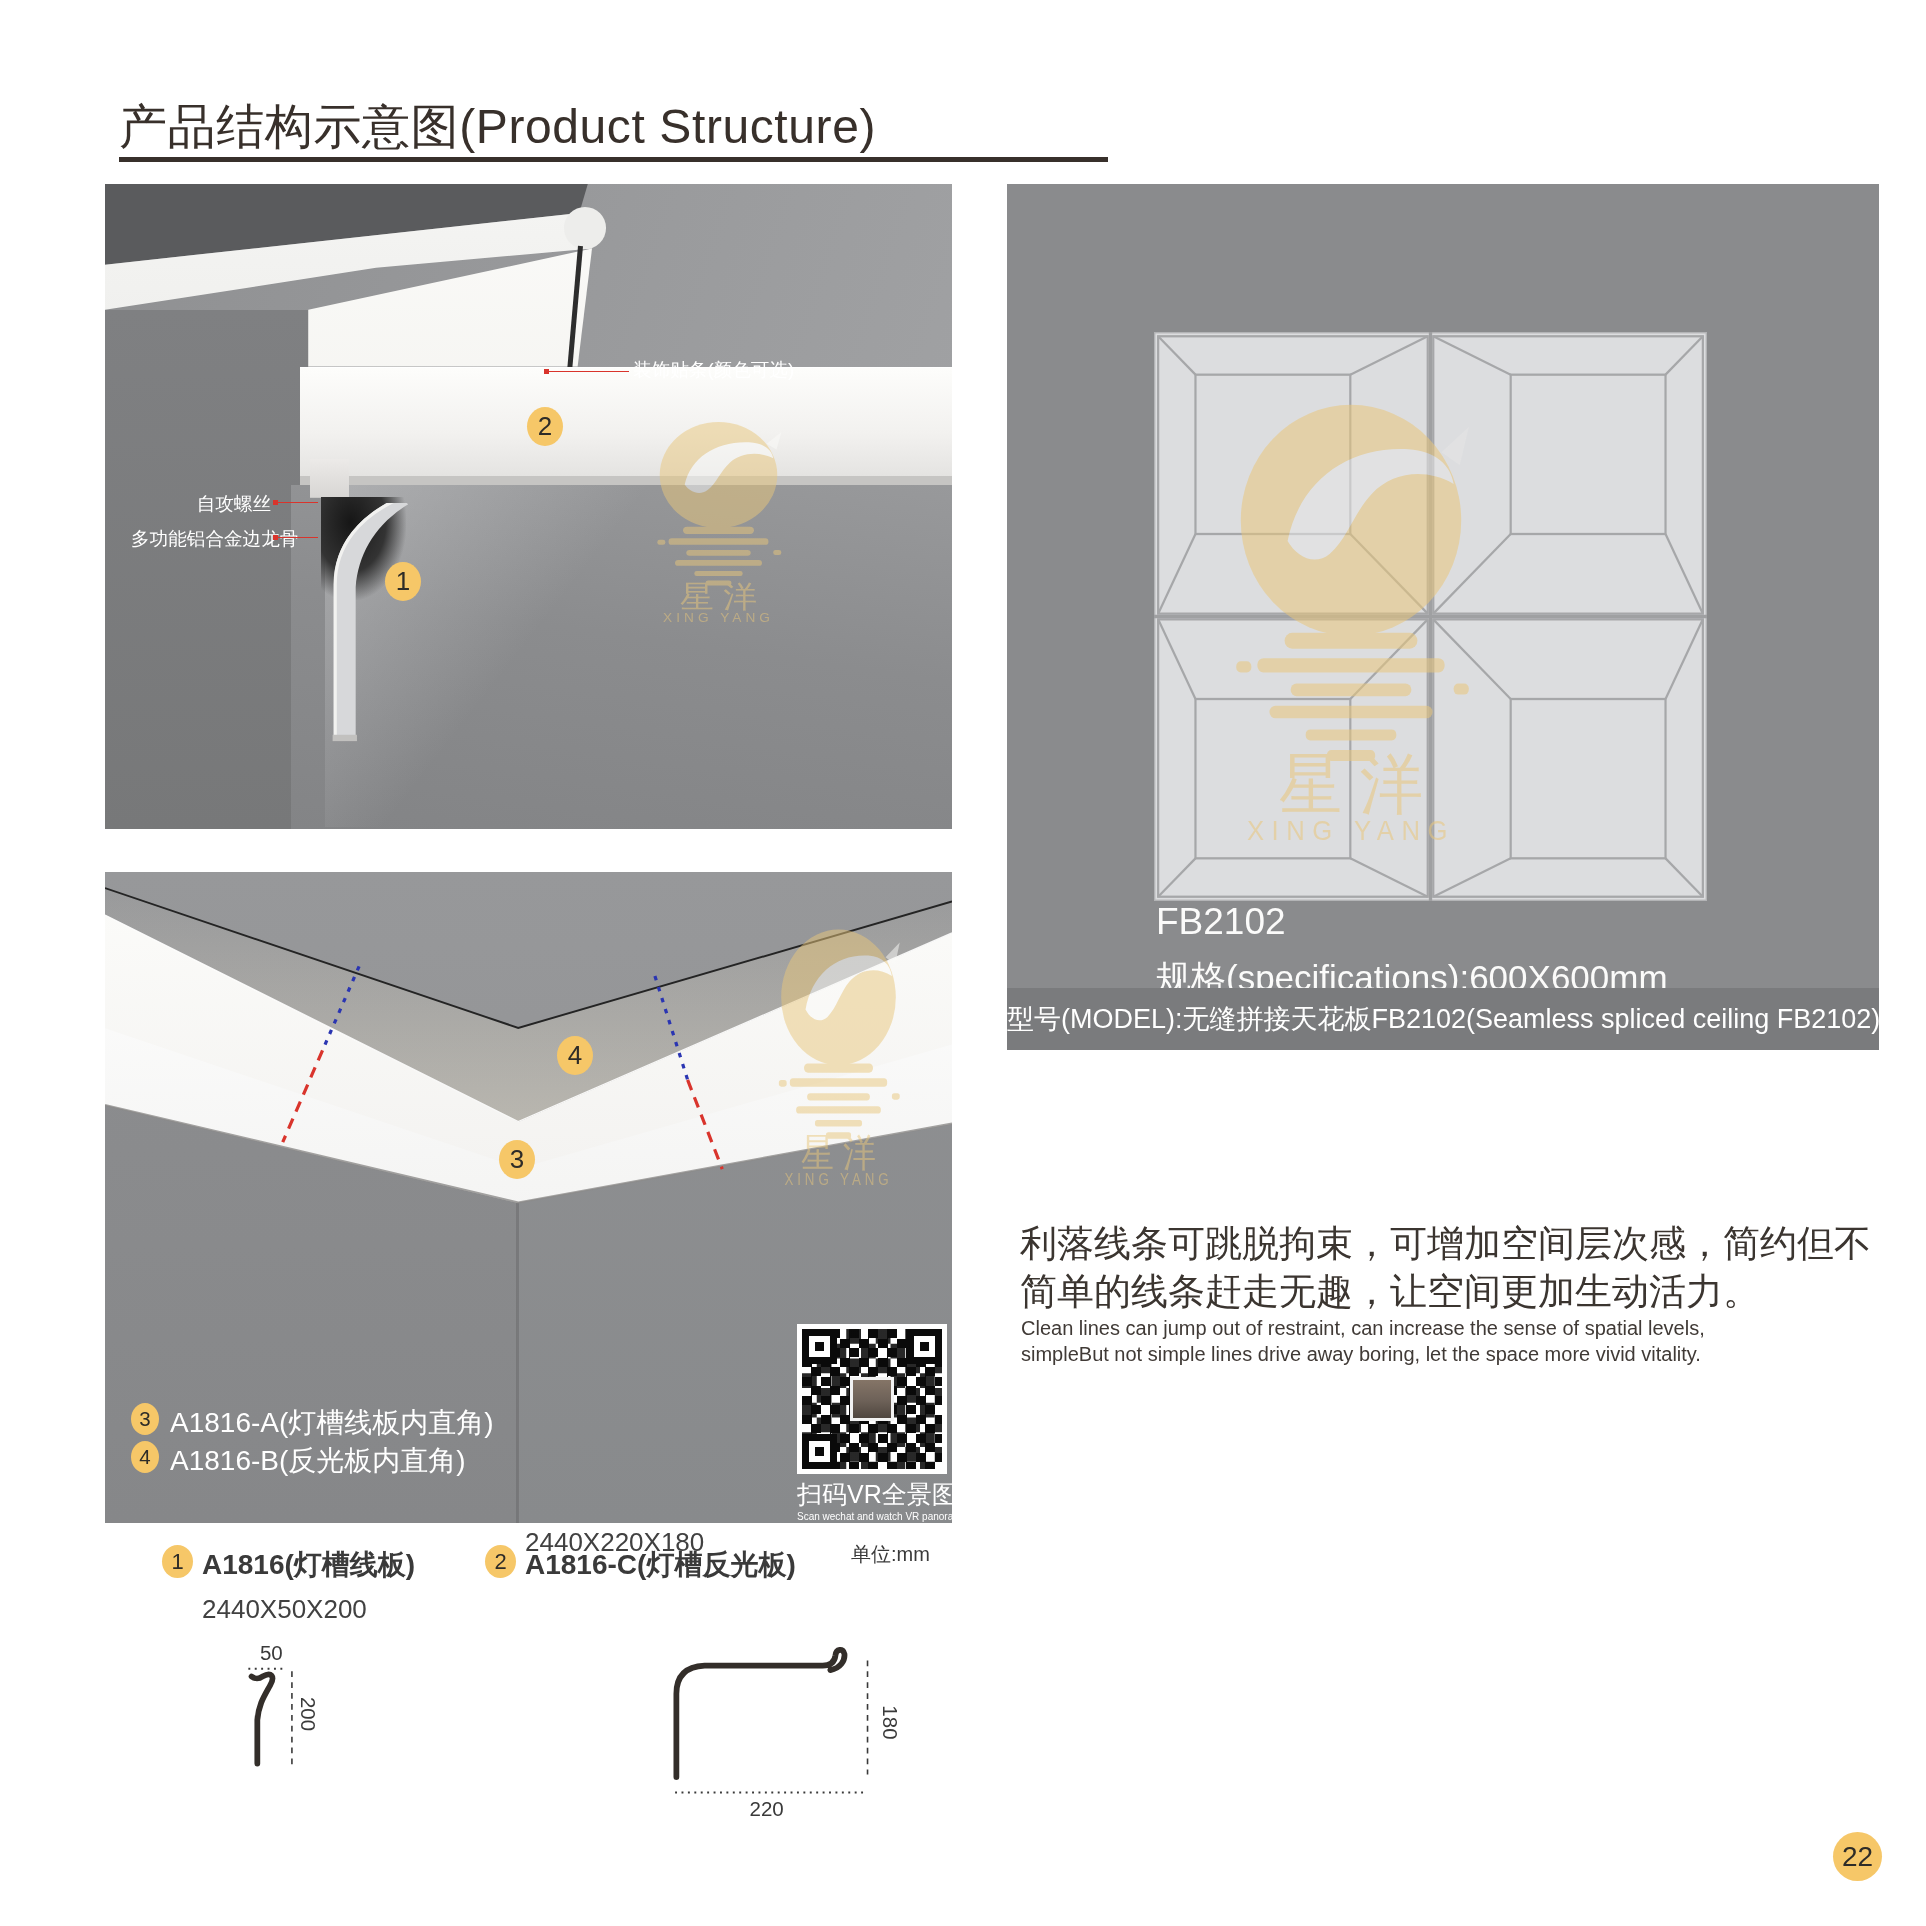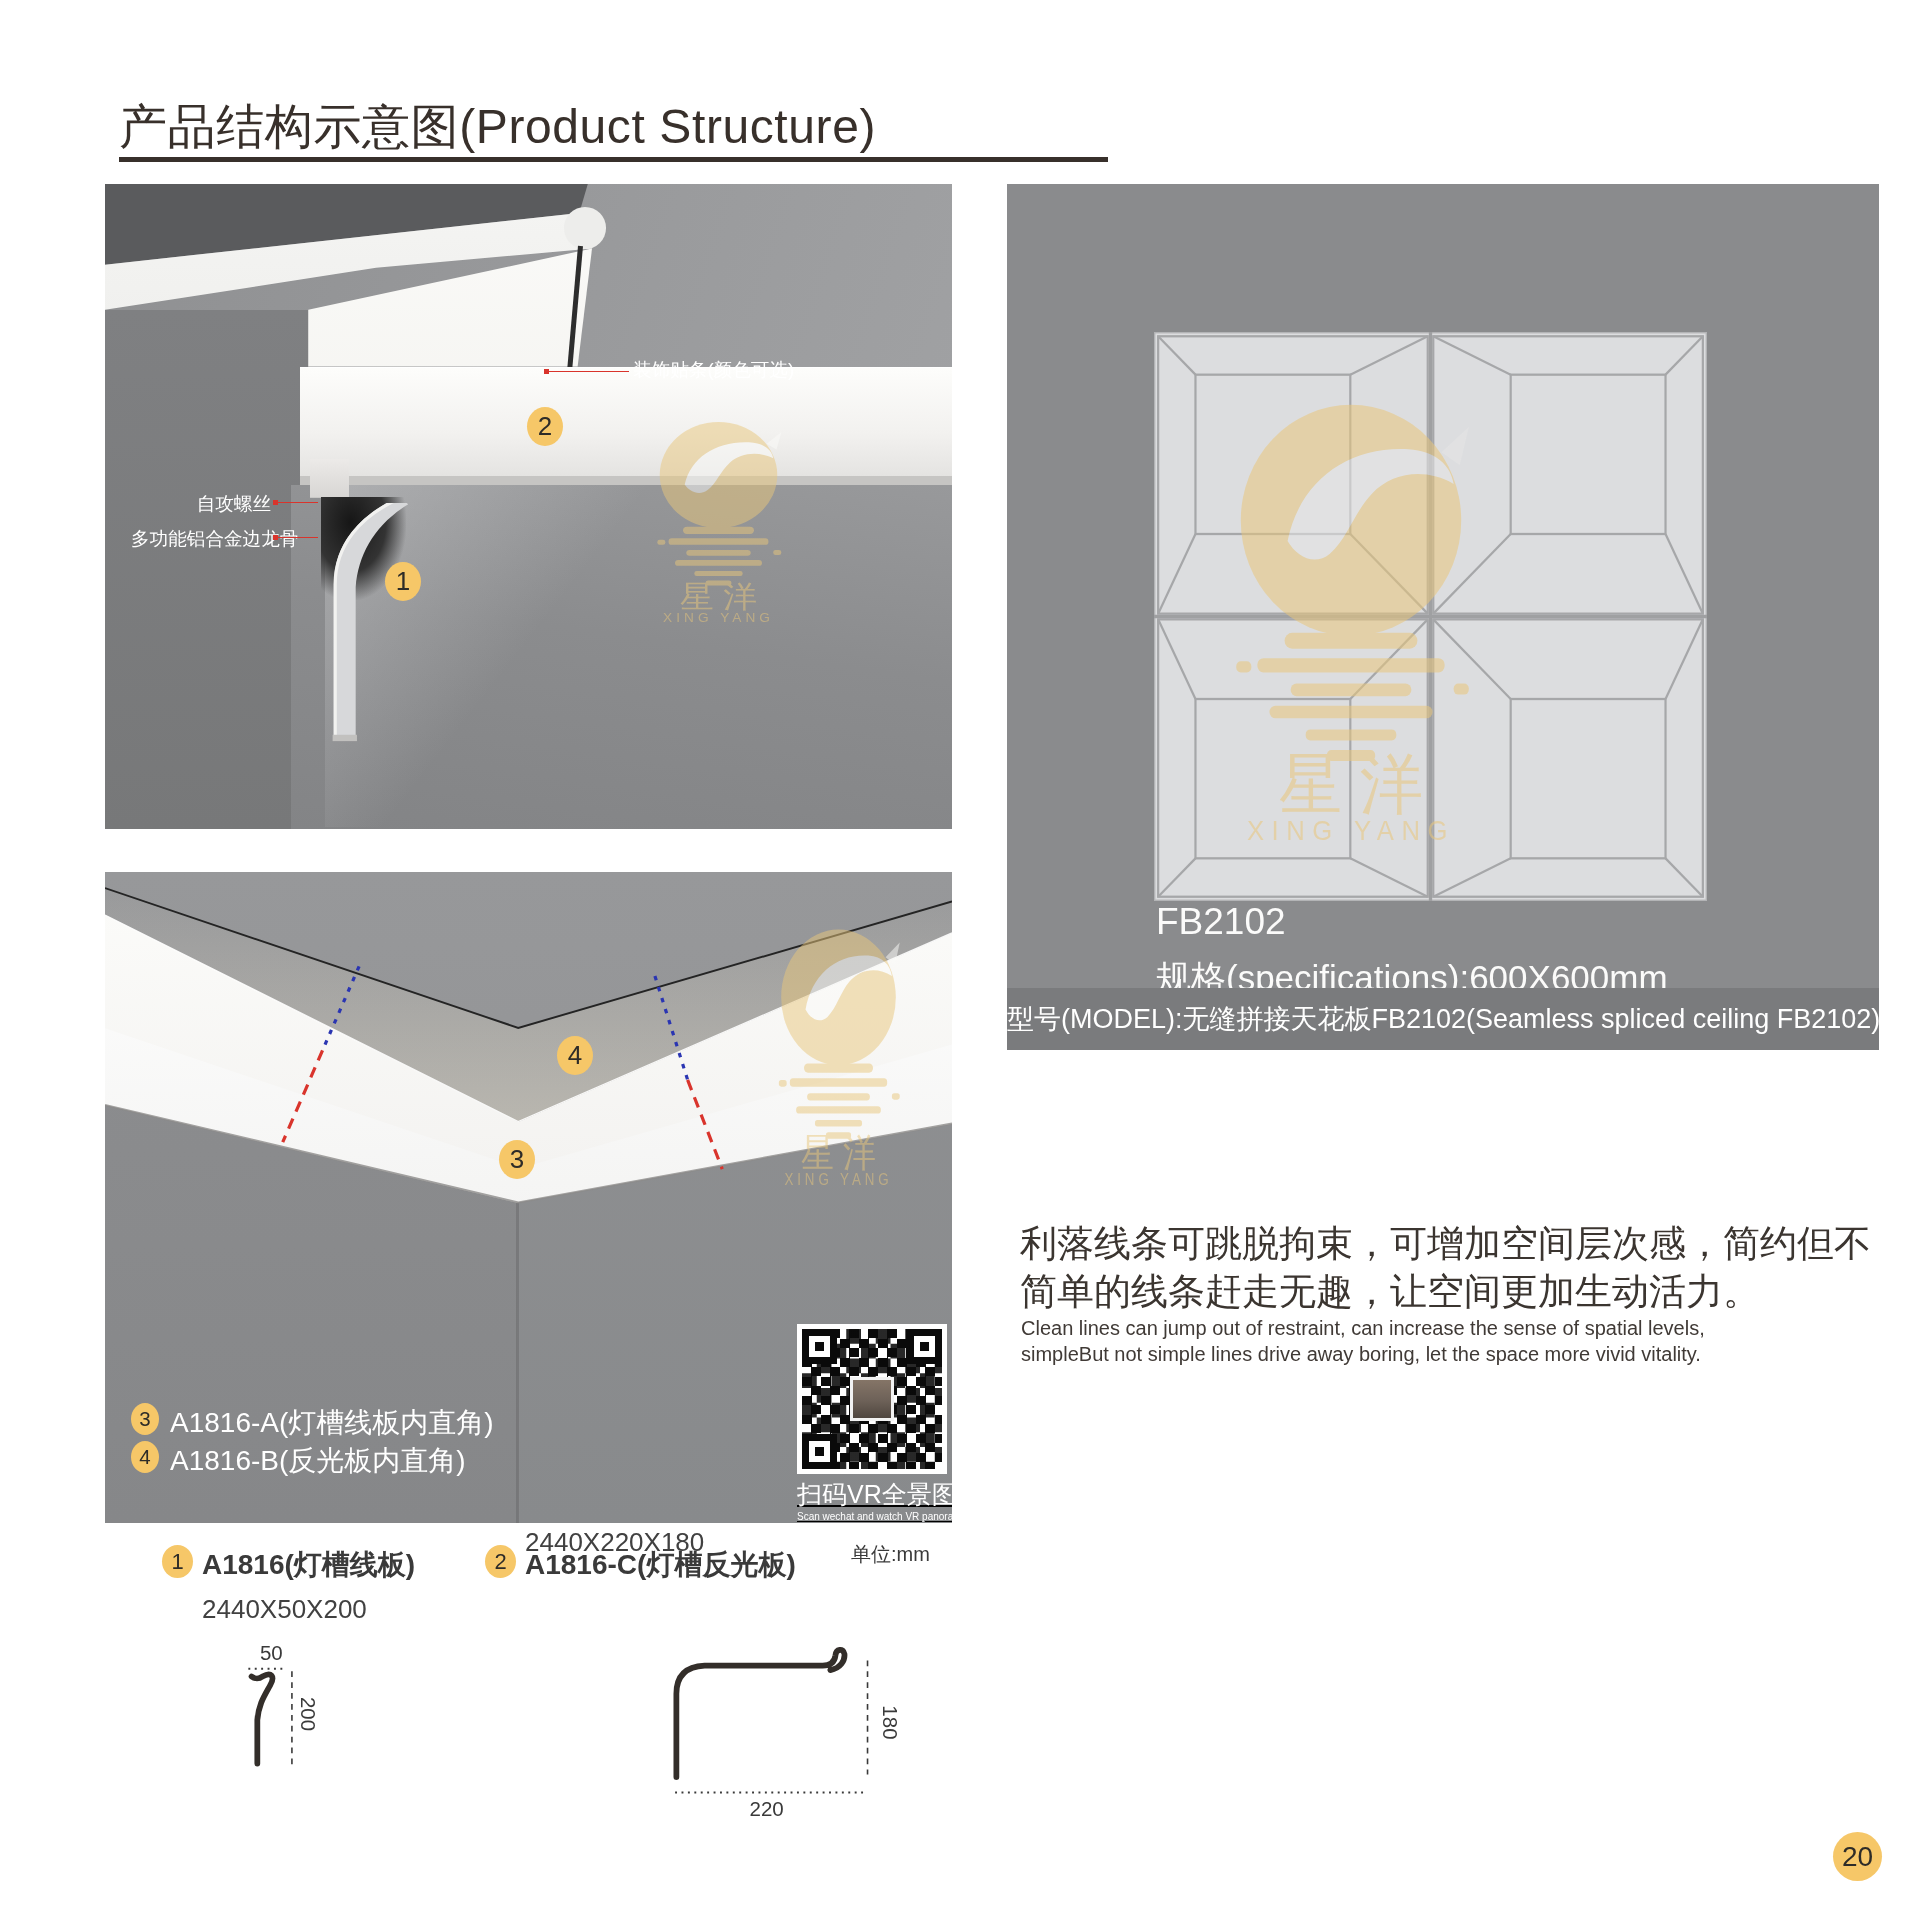--- a/index.html
+++ b/index.html
@@ -20,21 +20,21 @@
   .badge.big{width:36px;height:39px;font-size:26px;}
   .badge.mid{width:31px;height:33px;font-size:22px;}
   .badge.small{width:28px;height:32px;font-size:20.5px;}
   
   .callout{position:absolute;color:#ffffff;font-size:18.6px;white-space:nowrap;}
   .leader{position:absolute;height:1.3px;background:#d9342c;}
   .leader::before{content:"";position:absolute;left:-3.9px;top:-1.9px;width:5.1px;height:5.1px;background:#d9342c;}
   
   .legend-label{position:absolute;color:#ffffff;font-size:28px;white-space:nowrap;}
   
-  #qr-block{left:692px;top:452px;width:153px;text-decoration:underline;}
+  #qr-block{left:692px;top:452px;width:153px;}
   #qr-body{position:relative;width:150px;height:150px;background:#ffffff;padding:0;}
   #qr-noise{position:absolute;inset:5.1px;
     background:
       repeating-conic-gradient(rgba(10,10,10,.88) 0 25%, transparent 0 50%) 0 0/29.5px 29.5px,
       repeating-conic-gradient(#0a0a0a 0 25%, #ffffff 0 50%) 0 0/19px 19px;}
   .finder{position:absolute;width:35px;height:35px;background:#ffffff;border:7px solid #0a0a0a;box-sizing:border-box;}
   .finder::before{content:"";position:absolute;left:5.8px;top:5.8px;width:9px;height:9px;background:#0a0a0a;}
   #qr-photo{position:absolute;left:53px;top:53px;width:44px;height:44px;border:3.2px solid #f2f2f2;box-sizing:border-box;
             background:linear-gradient(180deg,#857567 0%,#6d6158 55%,#4f463f 100%);}
   #qr-caption{margin-top:3.9px;color:#ffffff;font-size:25px;text-align:center;white-space:nowrap;}
@@ -258,14 +258,14 @@
 </svg>
 
 <svg class="abs" style="left:652px;top:1641px;width:263px;height:180px;" viewBox="0 0 410 280">
   <path d="M38,212 L38,82 Q38,40 82,38 L266,38 Q284,38 286,22 C287,12 298,10 300,20 C301,30 294,42 278,45" fill="none" stroke="#332e2a" stroke-width="9" stroke-linecap="round"></path>
   <line x1="336" y1="30" x2="336" y2="208" stroke="#3a3a3a" stroke-width="2.5" stroke-dasharray="9 8"></line>
   <text transform="translate(360,100) rotate(90)" font-size="32" fill="#3a3a3a">180</text>
   <line x1="36" y1="236" x2="330" y2="236" stroke="#3a3a3a" stroke-width="3" stroke-dasharray="3 7"></line>
   <text x="152" y="272" font-size="32" fill="#3a3a3a">220</text>
 </svg>
 
-<div class="badge abs" id="page-number">20</div>
+<div class="badge abs" id="page-number">22</div>
 
 
 </body></html>

